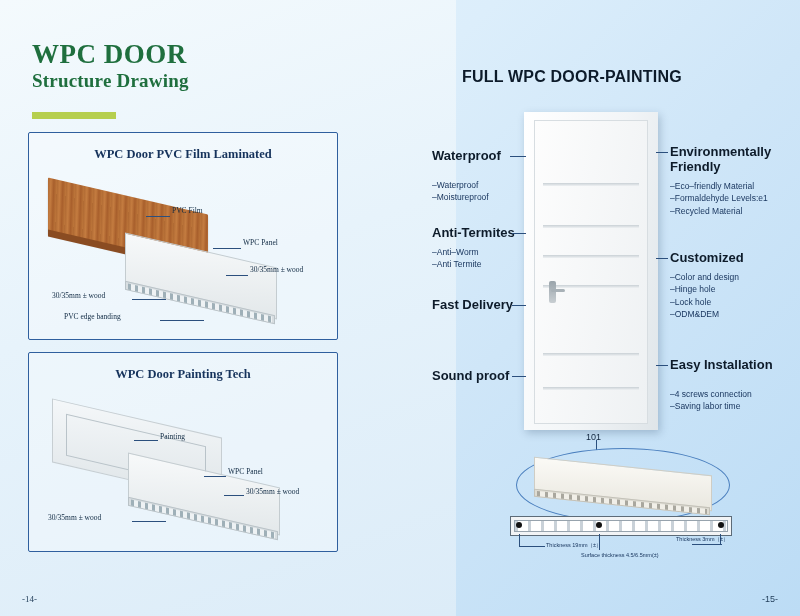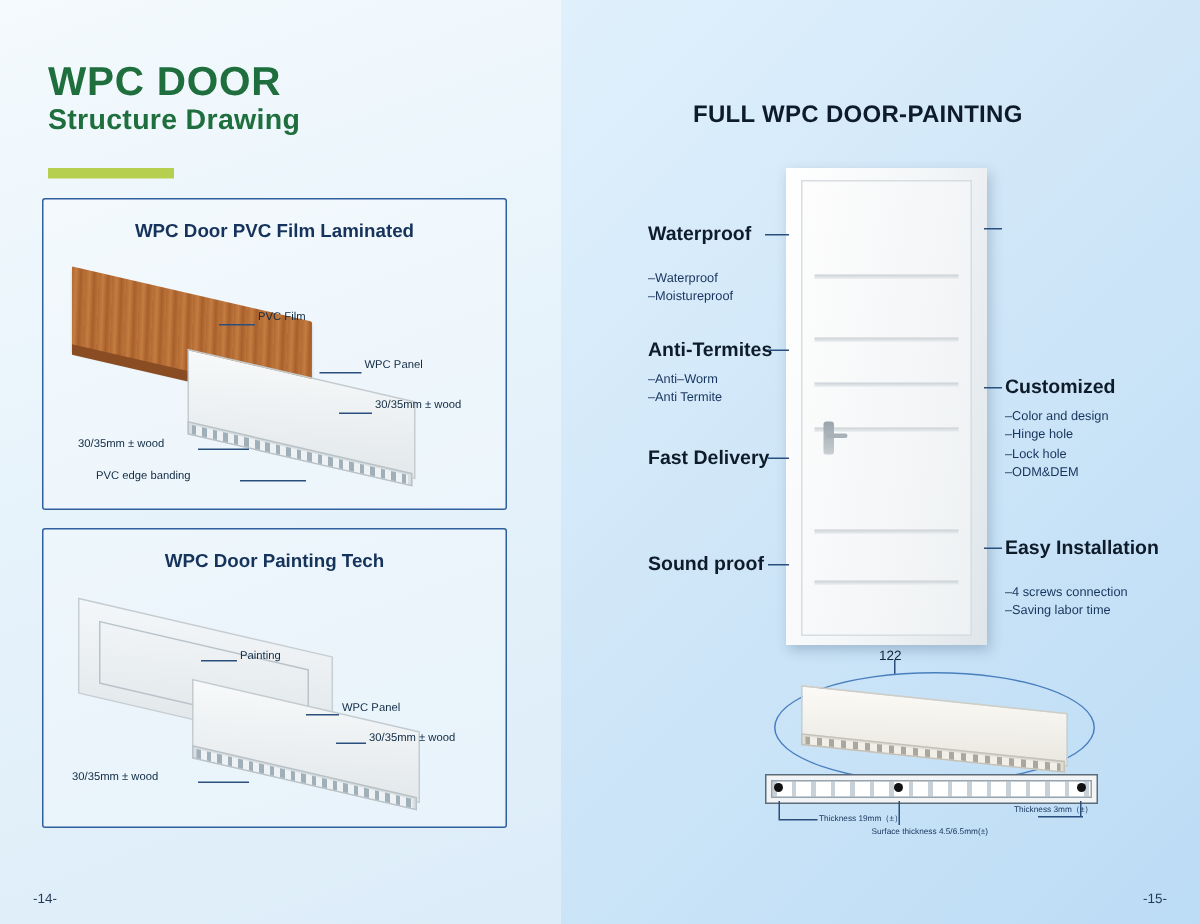--- a/index.html
+++ b/index.html
@@ -8,22 +8,23 @@
     font-family:"Liberation Sans",sans-serif;
     background:#ffffff;
     position:relative;
   }
   .page{
     position:absolute;left:0;top:0;width:800px;height:616px;
     background:linear-gradient(135deg,#eaf4fb 0%,#dceefb 35%,#cfe6f8 60%,#bcdcf5 100%);
   }
   
   .left{
-    position:absolute;left:0;top:0;width:374px;height:616px;
+    position:absolute;left:0;top:0;width:456px;height:616px;
     background:linear-gradient(160deg,#f4fafd 0%,#e7f3fb 45%,#dcecf8 100%);
+    font-family:Liberation Serif, serif;
   }
   .title-wrap{position:absolute;left:32px;top:40px;}
   .title-main{
     font-size:27px;font-weight:bold;color:#1f6f3e;letter-spacing:.5px;line-height:1.05;
   }
   .title-sub{
     font-size:19px;font-weight:bold;color:#1f6f3e;margin-top:2px;letter-spacing:.2px;
   }
   .title-rule{
     position:absolute;left:32px;top:112px;width:84px;height:7px;background:#b6cf4e;
@@ -265,39 +266,46 @@
     <div class="feat" style="left:32px;top:297px;">
       <div class="feat-h">Fast Delivery</div>
     </div>
     <div class="pointer" style="left:112px;top:305px;width:14px;"></div>
 
     <div class="feat" style="left:32px;top:368px;">
       <div class="feat-h">Sound proof</div>
     </div>
     <div class="pointer" style="left:112px;top:376px;width:14px;"></div>
 
+    <div class="feat" style="left:270px;top:144px;">
+      <div class="feat-h">Environmentally</div>
+      <div class="feat-h">Friendly</div>
+      <div class="feat-l" style="margin-top:6px;">–Eco–friendly Material</div>
+      <div class="feat-l">–Formaldehyde Levels:e1</div>
+      <div class="feat-l">–Recycled Material</div>
+    </div>
     <div class="pointer" style="left:256px;top:152px;width:12px;"></div>
 
     <div class="feat" style="left:270px;top:250px;">
       <div class="feat-h">Customized</div>
       <div class="feat-l" style="margin-top:6px;">–Color and design</div>
       <div class="feat-l">–Hinge hole</div>
       <div class="feat-l">–Lock hole</div>
       <div class="feat-l">–ODM&amp;DEM</div>
     </div>
     <div class="pointer" style="left:256px;top:258px;width:12px;"></div>
 
     <div class="feat" style="left:270px;top:357px;">
       <div class="feat-h">Easy Installation</div>
       <div class="feat-l" style="margin-top:16px;">–4 screws connection</div>
       <div class="feat-l">–Saving labor time</div>
     </div>
     <div class="pointer" style="left:256px;top:365px;width:12px;"></div>
 
-    <div class="door-num">122</div>
+    <div class="door-num">101</div>
     <div class="tick" style="left:196px;top:440px;height:10px;"></div>
 
     <div class="ellipse"></div>
     <div class="sample"></div>
     <div class="sample-edge"></div>
     <div class="sample-holes"></div>
 
     <div class="section-strip">
       <div class="strip-cells"></div>
     </div>

